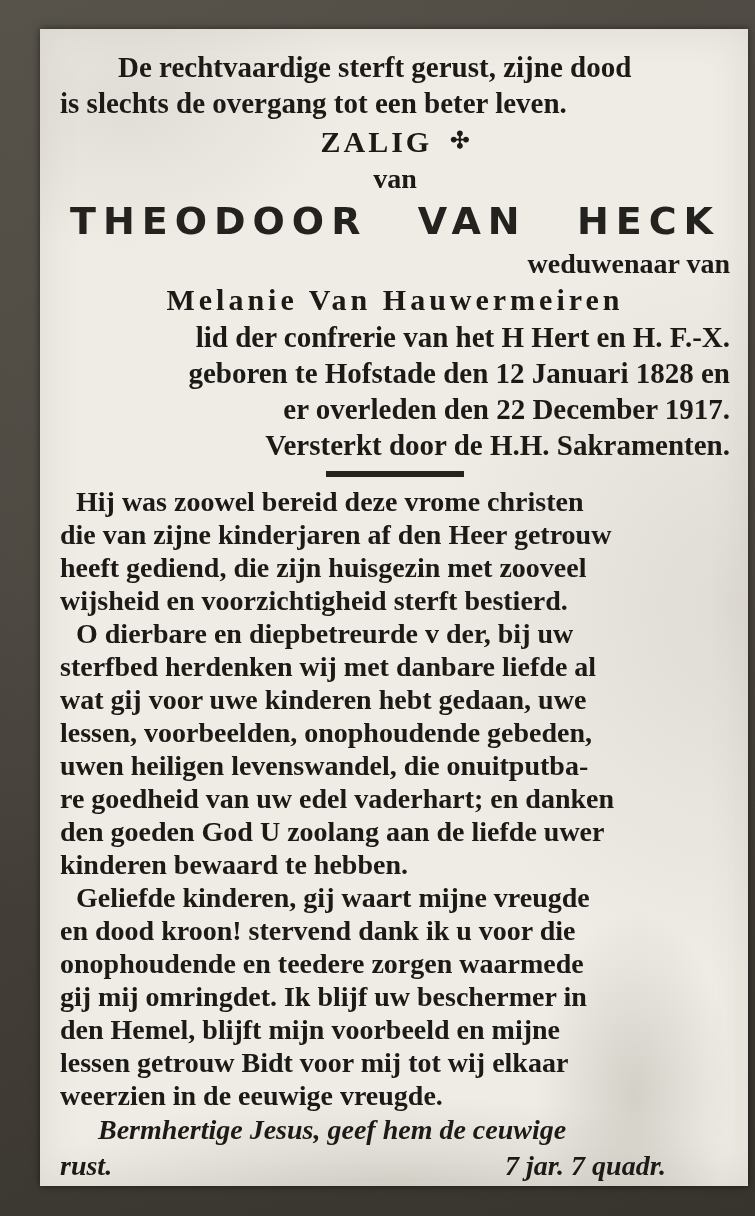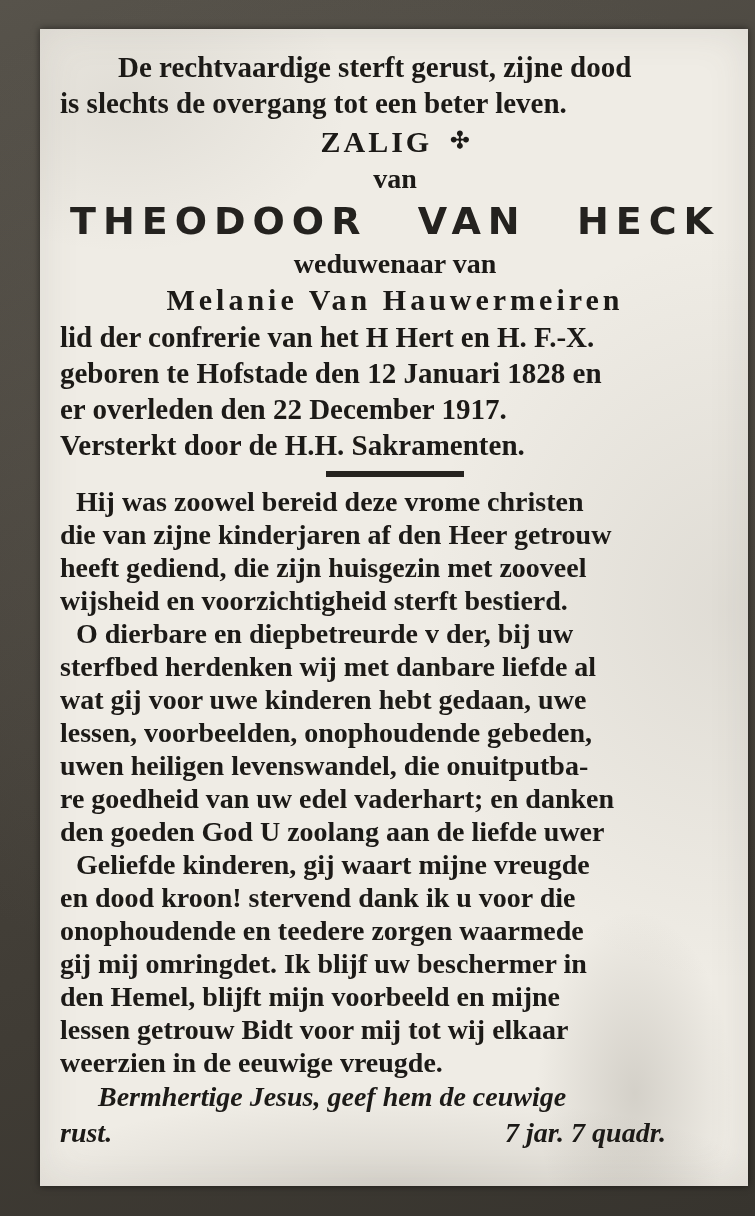--- a/index.html
+++ b/index.html
@@ -33,23 +33,23 @@
     display:flex;justify-content:center;align-items:center;gap:18px;
     height:42px;font-size:30px;font-weight:bold;letter-spacing:3px;
   }
   .cross{font-size:23px;letter-spacing:0;transform:translateY(-2px);}
   .van{text-align:center;font-size:28px;line-height:32px;font-weight:bold;}
   .name{
     text-align:center;font-family:"DejaVu Sans",sans-serif;font-weight:bold;
     font-size:38px;line-height:52px;letter-spacing:7px;word-spacing:30px;
     white-space:nowrap;color:#24221f;
   }
-  .wed{text-align:center;font-size:28px;line-height:34px;font-weight:bold;}
+  .wed{text-align:right;font-size:28px;line-height:34px;font-weight:bold;}
   .spouse{text-align:center;font-size:30px;line-height:38px;font-weight:bold;letter-spacing:4px;}
-  .detail{text-align:left;font-size:29px;line-height:36px;font-weight:bold;}
+  .detail{text-align:right;font-size:29px;line-height:36px;font-weight:bold;}
   .divider{width:138px;height:6px;background:#26231f;margin:8px auto 8px auto;}
   .bl{font-size:28px;line-height:33px;font-weight:bold;}
   .indent{text-indent:16px;}
   .closing{font-size:28px;line-height:36px;font-weight:bold;font-style:italic;}
   .closing1{text-indent:38px;}
   .closing2{display:flex;justify-content:space-between;padding-right:64px;}
 </style>
 </head>
 <body>
 
@@ -88,20 +88,21 @@
   </div>
 
   <div>
     <div class="bl indent">O dierbare en diepbetreurde v der, bij uw</div>
     <div class="bl">sterfbed herdenken wij met danbare liefde al</div>
     <div class="bl">wat gij voor uwe kinderen hebt gedaan, uwe</div>
     <div class="bl">lessen, voorbeelden, onophoudende gebeden,</div>
     <div class="bl">uwen heiligen levenswandel, die onuitputba-</div>
     <div class="bl">re goedheid van uw edel vaderhart; en danken</div>
     <div class="bl">den goeden God U zoolang aan de liefde uwer</div>
+    <div class="bl">kinderen bewaard te hebben.</div>
   </div>
 
   <div>
     <div class="bl indent">Geliefde kinderen, gij waart mijne vreugde</div>
     <div class="bl">en dood kroon! stervend dank ik u voor die</div>
     <div class="bl">onophoudende en teedere zorgen waarmede</div>
     <div class="bl">gij mij omringdet. Ik blijf uw beschermer in</div>
     <div class="bl">den Hemel, blijft mijn voorbeeld en mijne</div>
     <div class="bl">lessen getrouw  Bidt voor mij tot wij elkaar</div>
     <div class="bl">weerzien in de eeuwige vreugde.</div>

